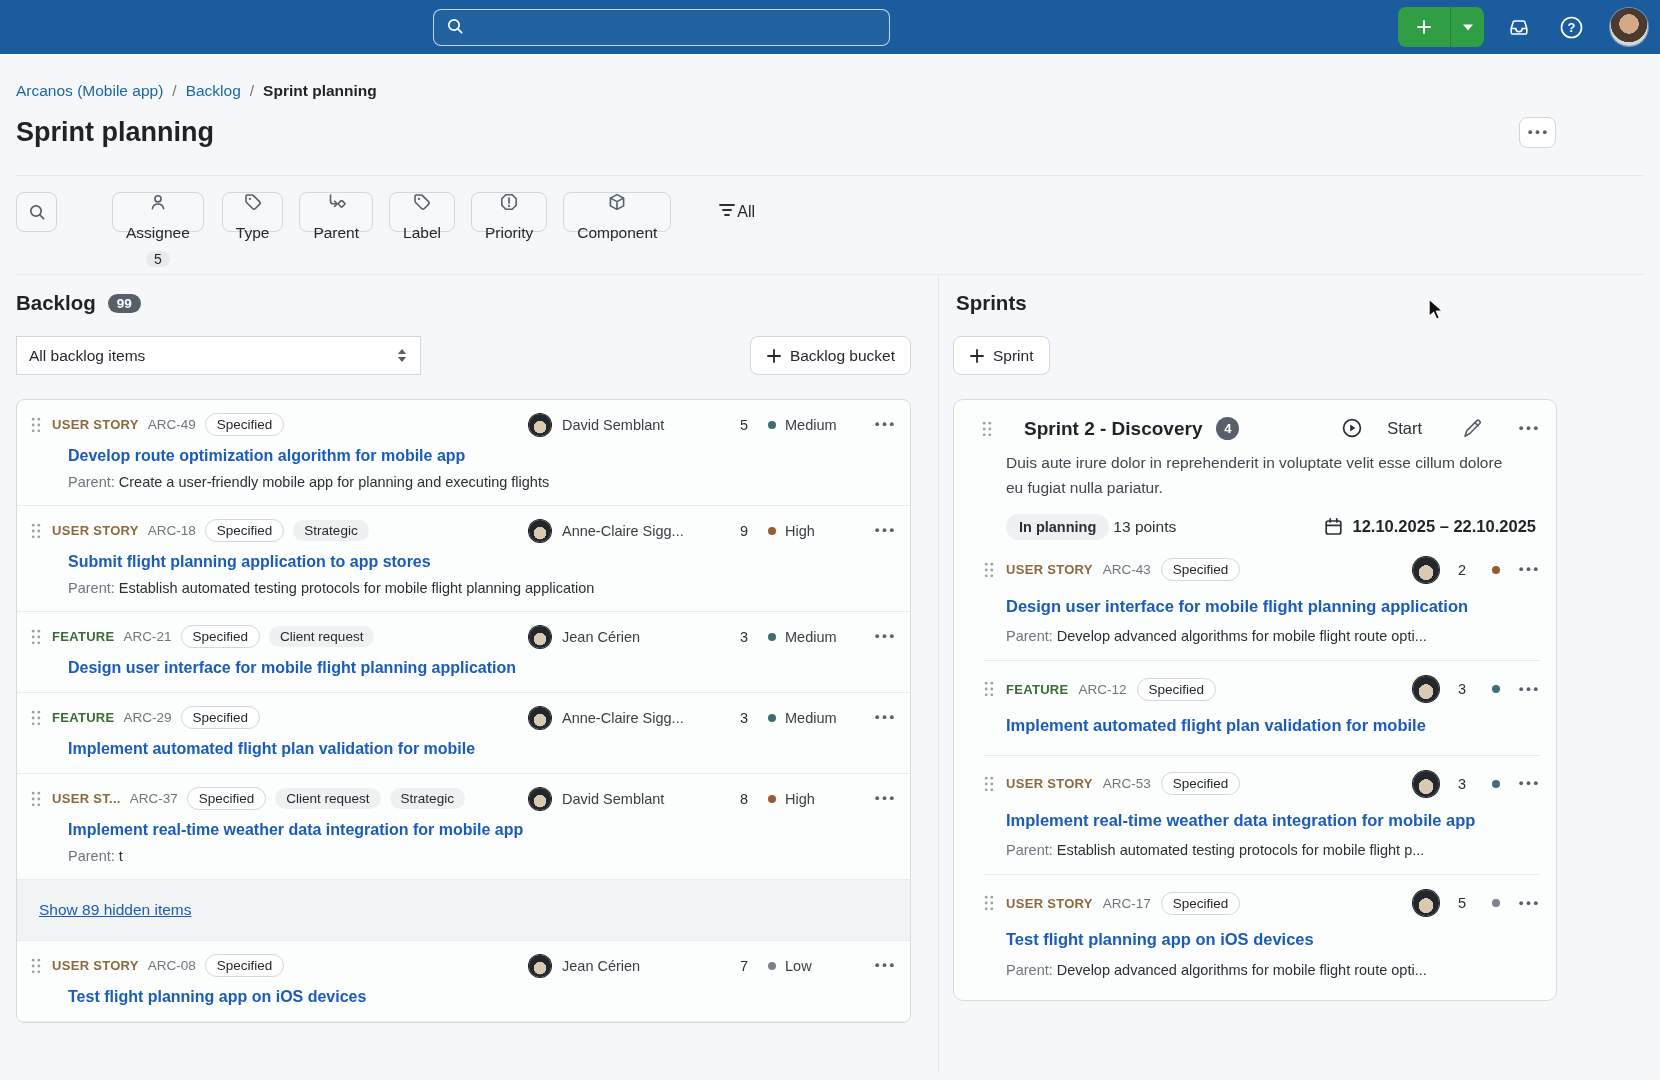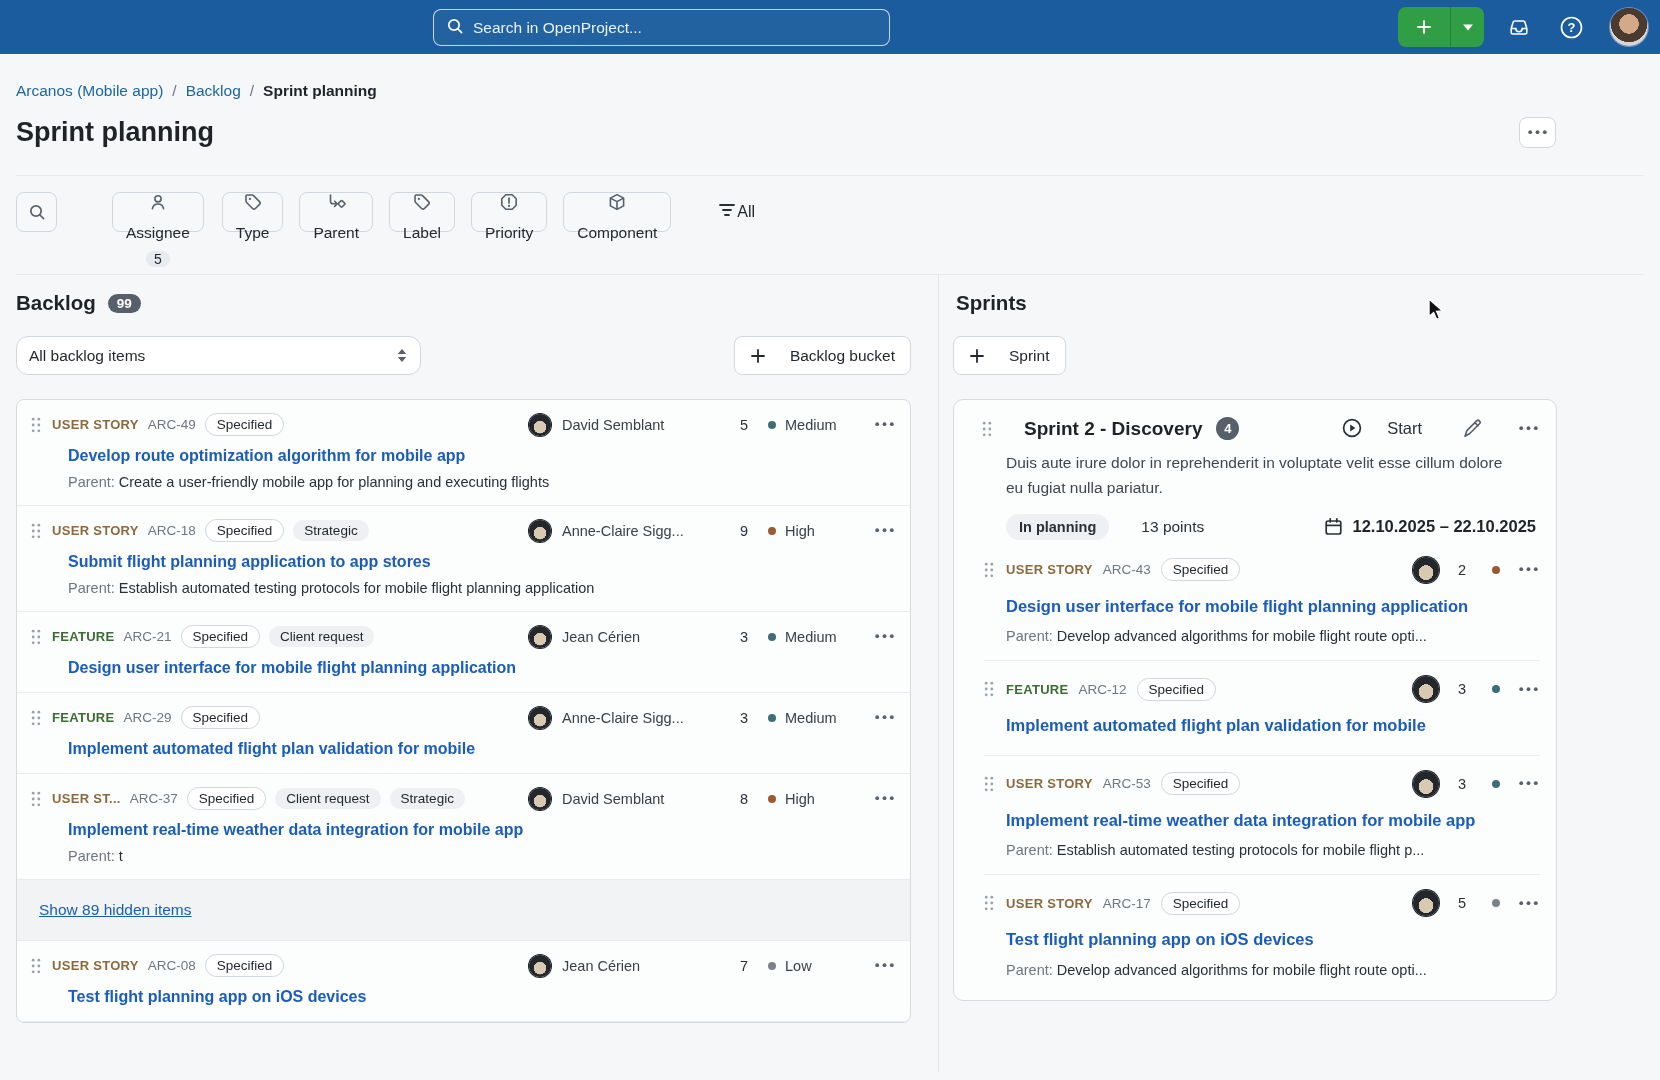--- a/index.html
+++ b/index.html
@@ -55,24 +55,24 @@
   
   .columns { display:flex; align-items:stretch; min-height:797px; }
   .left-col { width:895px; }
   .vdiv { width:1px; background:#e3e6ea; margin-left:27px; }
   .right-col { width:604px; margin-left:14px; position:relative; }
 
   .section-head { display:flex; align-items:center; gap:12px; margin-top:16px; }
   .section-title { font-size:20.5px; font-weight:700; color:#1f2328; }
   .count-pill { background:#57606a; color:#fff; border-radius:11px; padding:2px 9px; font-size:13.5px; font-weight:700; }
   .controls { display:flex; align-items:center; justify-content:space-between; margin-top:21px; }
-  .select { height:39px; border:1px solid #d0d7de; border-radius:12px; background:#fff; display:flex;
+  .select { height:39px; border:1px solid #d0d7de; border-radius:0; background:#fff; display:flex;
     align-items:center; justify-content:space-between; padding:0 12px; font-size:15.5px; cursor:pointer; }
   .select-backlog { width:405px; } .select-sprints { width:406px; }
-  .btn { display:flex; align-items:center; gap:25px; height:39px; padding:0 15px; background:#fff;
+  .btn { display:flex; align-items:center; gap:9px; height:39px; padding:0 15px; background:#fff;
     border:1px solid #d0d7de; border-radius:8px; font-size:15.5px; color:#24292f; cursor:pointer;
     font-family:"Liberation Sans", sans-serif; }
 
   
   .wp-list { margin-top:24px; border:1px solid #d6dbe0; border-radius:8px; background:#fcfdfd; overflow:hidden; }
   .wp-item { padding:13px 14px 15px; border-bottom:1px solid #e8ebee; }
   .wp-top { display:flex; align-items:center; gap:9px; }
   .drag { color:#9aa1a9; cursor:grab; display:flex; width:12px; }
   .wp-type { font-size:13px; font-weight:700; letter-spacing:.3px; white-space:nowrap; }
   .type-us { color:#8c6a3f; } .type-feat { color:#3d6b35; }
@@ -104,21 +104,21 @@
   .sp-count { background:#57606a; color:#fff; width:23px; height:23px; border-radius:50%; font-size:13px;
     font-weight:700; display:flex; align-items:center; justify-content:center; margin-left:4px; }
   .start-btn { display:flex; align-items:center; gap:24px; background:none; border:none; cursor:pointer;
     font-size:16.5px; color:#2a3036; font-family:"Liberation Sans", sans-serif; }
   .edit-btn { background:none; border:none; cursor:pointer; margin-left:30px; display:flex; }
   .sp-more { margin-left:26px; }
   .sp-desc { margin:11px 0 0 36px; font-size:15.5px; color:#40464e; line-height:1.6; max-width:505px; }
   .sp-meta { display:flex; align-items:center; margin:13px 0 2px 36px; }
   .status-pill { background:#eef0f3; border-radius:999px; padding:5px 13px; font-size:14.5px; font-weight:700;
     color:#2a3036; }
-  .sp-points { margin-left:32px; font-size:15.5px; color:#2a3036; }
+  .sp-points { margin-left:4px; font-size:15.5px; color:#2a3036; }
   .sp-dates { display:flex; align-items:center; gap:9px; font-size:16.5px; font-weight:700; color:#1f2328;
     margin-right:4px; }
   .sp-items { margin-left:14px; }
   .sp-item { padding:15px 0 16px; }
   .sp-item + .sp-item { border-top:1px solid #e8ebee; }
   .sp-item .wp-top { gap:10px; }
   .sp-avatar { width:26px; height:26px; }
   .sp-item .wp-points { width:26px; }
   .sp-dotwrap { width:22px; display:flex; justify-content:center; }
   .sp-title { margin-left:22px; max-width:478px; line-height:1.55; font-size:16.5px; }
@@ -205,21 +205,20 @@
         <line x1="12.8" y1="1.8" x2="12.8" y2="5" stroke-width="1.7" stroke-linecap="round"></line>
       </g>
   </defs>
 </svg>
 
 <header class="topbar">
   <div class="searchbox">
     <span><svg width="18" height="18" stroke="#fff" fill="#fff">
           <use href="#i-search"></use>
         </svg></span>
-    <input type="text" placeholder="Search in OpenProject..." style="">
   </div>
   <div class="top-right">
     <button class="create-btn">
       <span class="plus-part">
           <svg width="17" height="17" stroke="#fff" fill="none">
             <use href="#i-plus"></use>
           </svg>
         </span>
       <span class="caret-part">
           <svg width="12" height="9" fill="#fff">

